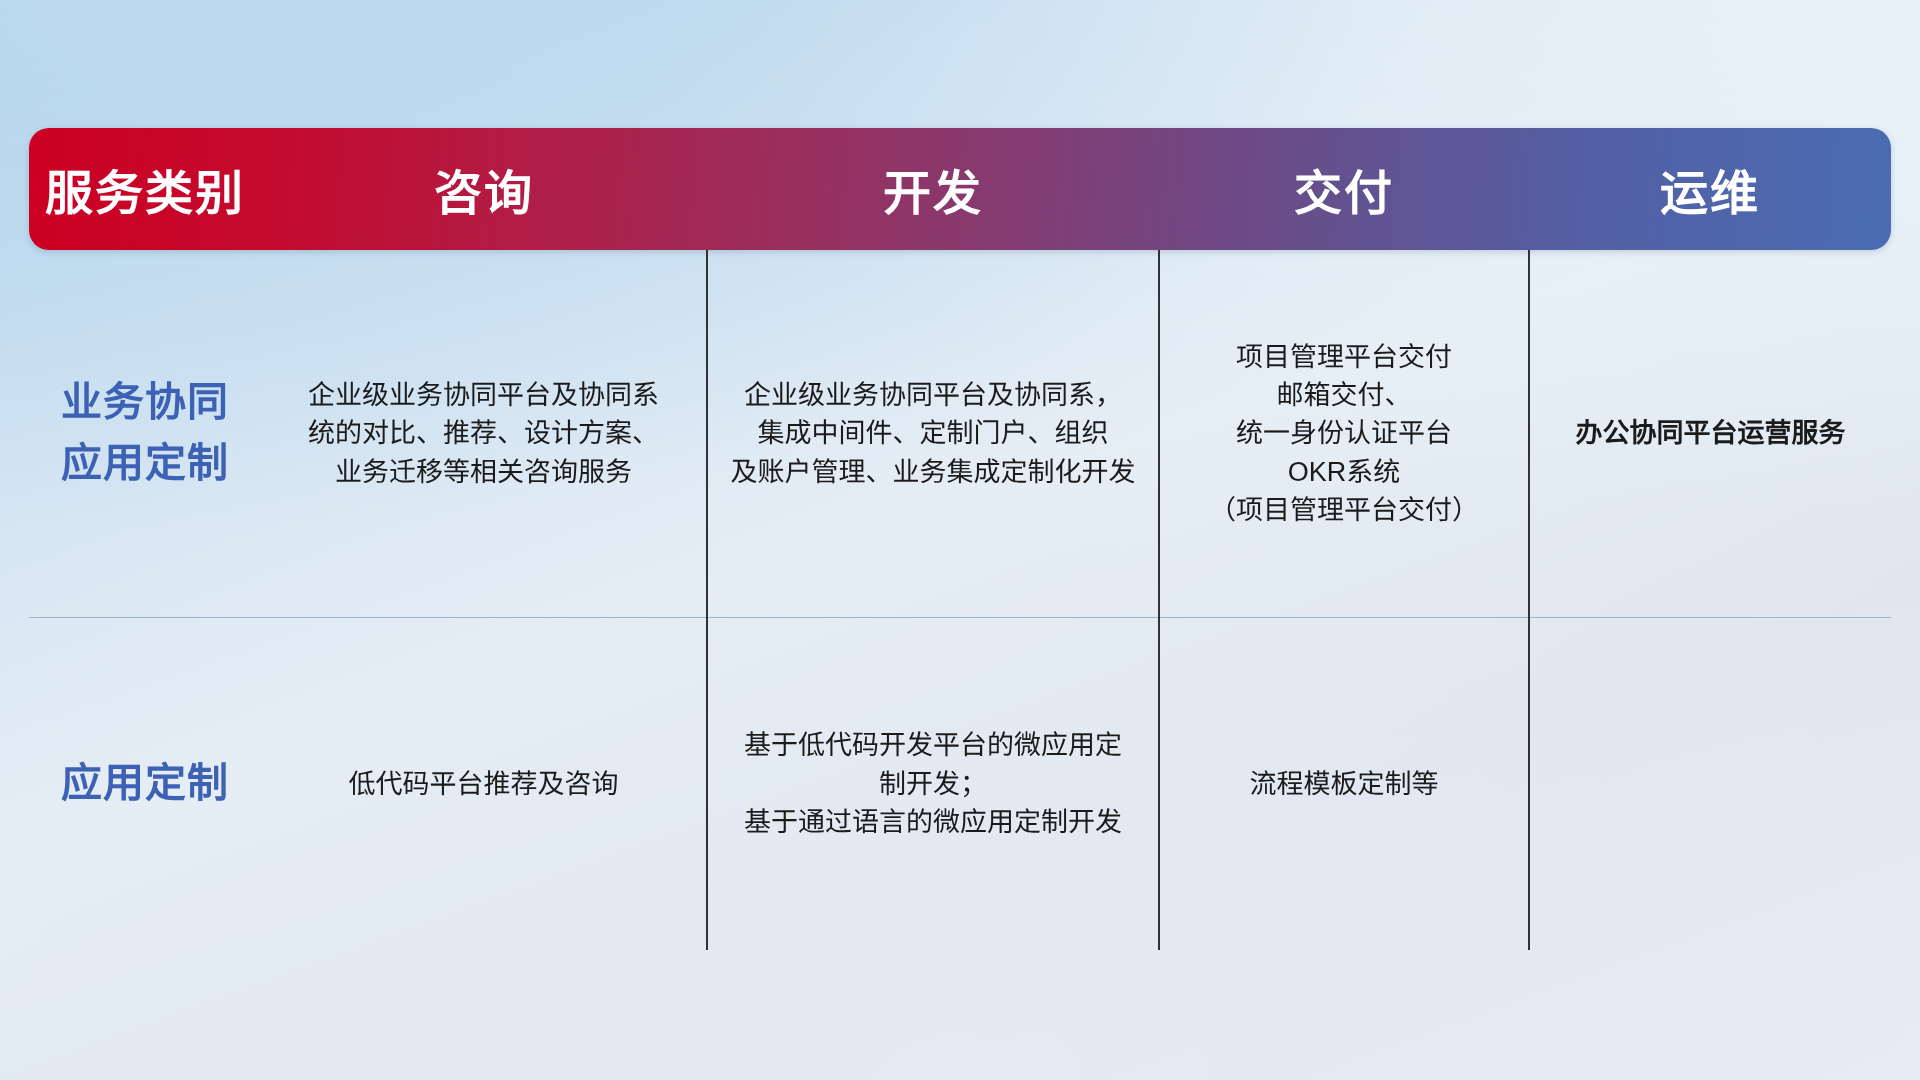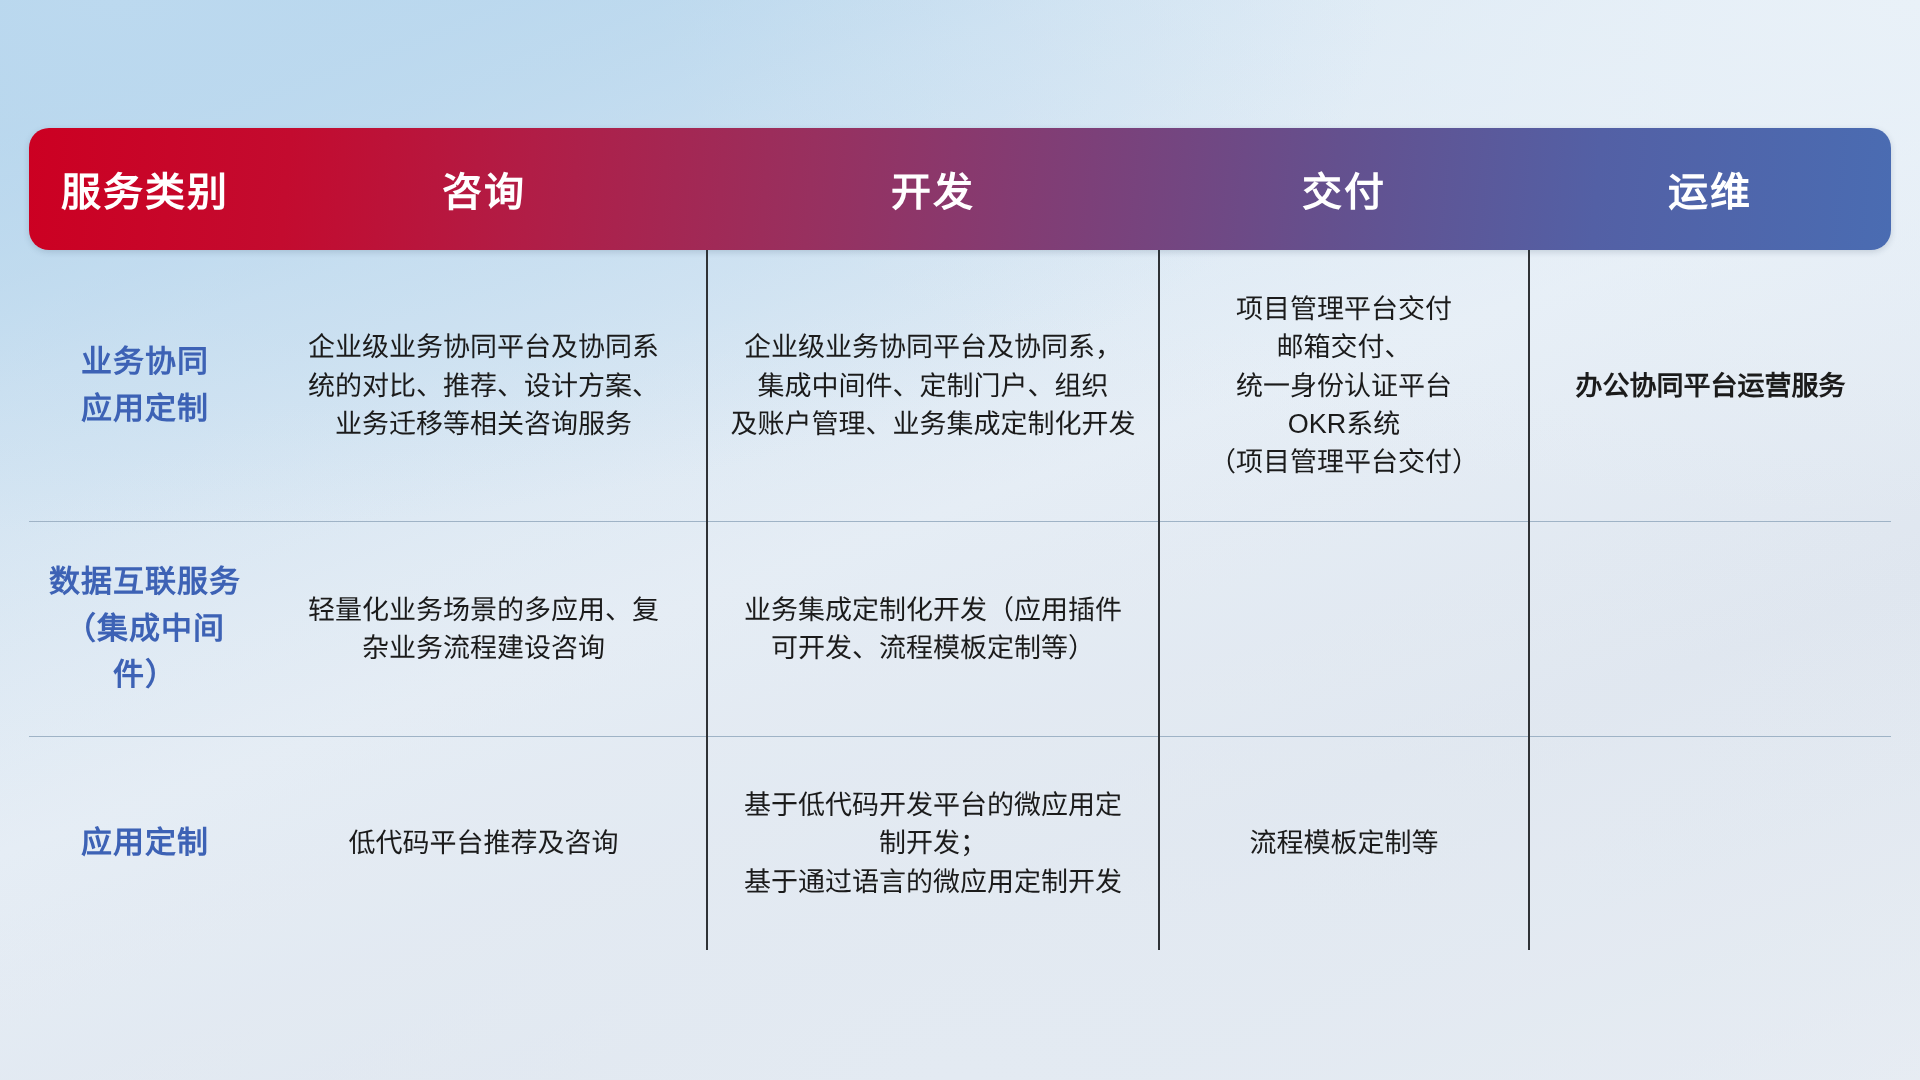--- a/index.html
+++ b/index.html
@@ -63,50 +63,50 @@
         #64508e 70%,
         #5360a5 84%,
         #4a6cb2 100%);
     box-shadow: 0 2px 6px rgba(40,60,90,0.18);
     z-index: 1;
   }
   thead th {
     position: relative;
     z-index: 2;
     color: #ffffff;
-    font-size: 40px;
+    font-size: 48px;
     font-weight: bold;
     letter-spacing: 2px;
     text-align: center;
     vertical-align: middle;
     border: none;
     background: transparent;
     margin-top: 28px;
   }
 
   
   tbody td {
     vertical-align: middle;
     text-align: center;
     color: #1b1b1b;
     font-size: 27px;
     line-height: 1.42;
-    padding: 26px 16px;
+    padding: 10px 16px;
     border-right: 2px solid #2f3236;
     border-bottom: 1px solid #9fb3c6;
     background: transparent;
   }
   tbody td.last-col {
     border-right: none;
     font-weight: bold;
   }
   tbody td.cat-col {
     border-right: none;
     color: #3d62b5;
-    font-size: 31px;
+    font-size: 41px;
     font-weight: bold;
     line-height: 1.5;
     letter-spacing: 1px;
   }
   tbody tr:last-child td {
     border-bottom: none;
   }
 
   
   tbody tr.row-1 { height: 212px; }
@@ -172,40 +172,20 @@
             <span class="cell-line">邮箱交付、</span>
             <span class="cell-line">统一身份认证平台</span>
             <span class="cell-line">OKR系统</span>
             <span class="cell-line">（项目管理平台交付）</span>
           </td>
           <td class="last-col">
             <span class="cell-line">办公协同平台运营服务</span>
           </td>
         </tr>
 
-        <tr class="row-2">
-          <td class="cat-col">
-            <span class="cell-line">数据互联服务</span>
-            <span class="cell-line">（集成中间件）</span>
-          </td>
-          <td>
-            <span class="cell-line">轻量化业务场景的多应用、复</span>
-            <span class="cell-line">杂业务流程建设咨询</span>
-          </td>
-          <td>
-            <span class="cell-line">业务集成定制化开发（应用插件</span>
-            <span class="cell-line">可开发、流程模板定制等）</span>
-          </td>
-          <td>
-            <span class="cell-line"></span>
-          </td>
-          <td class="last-col">
-            <span class="cell-line"></span>
-          </td>
-        </tr>
 
         <tr class="row-3">
           <td class="cat-col">
             <span class="cell-line">应用定制</span>
           </td>
           <td>
             <span class="cell-line">低代码平台推荐及咨询</span>
           </td>
           <td>
             <span class="cell-line">基于低代码开发平台的微应用定</span>

